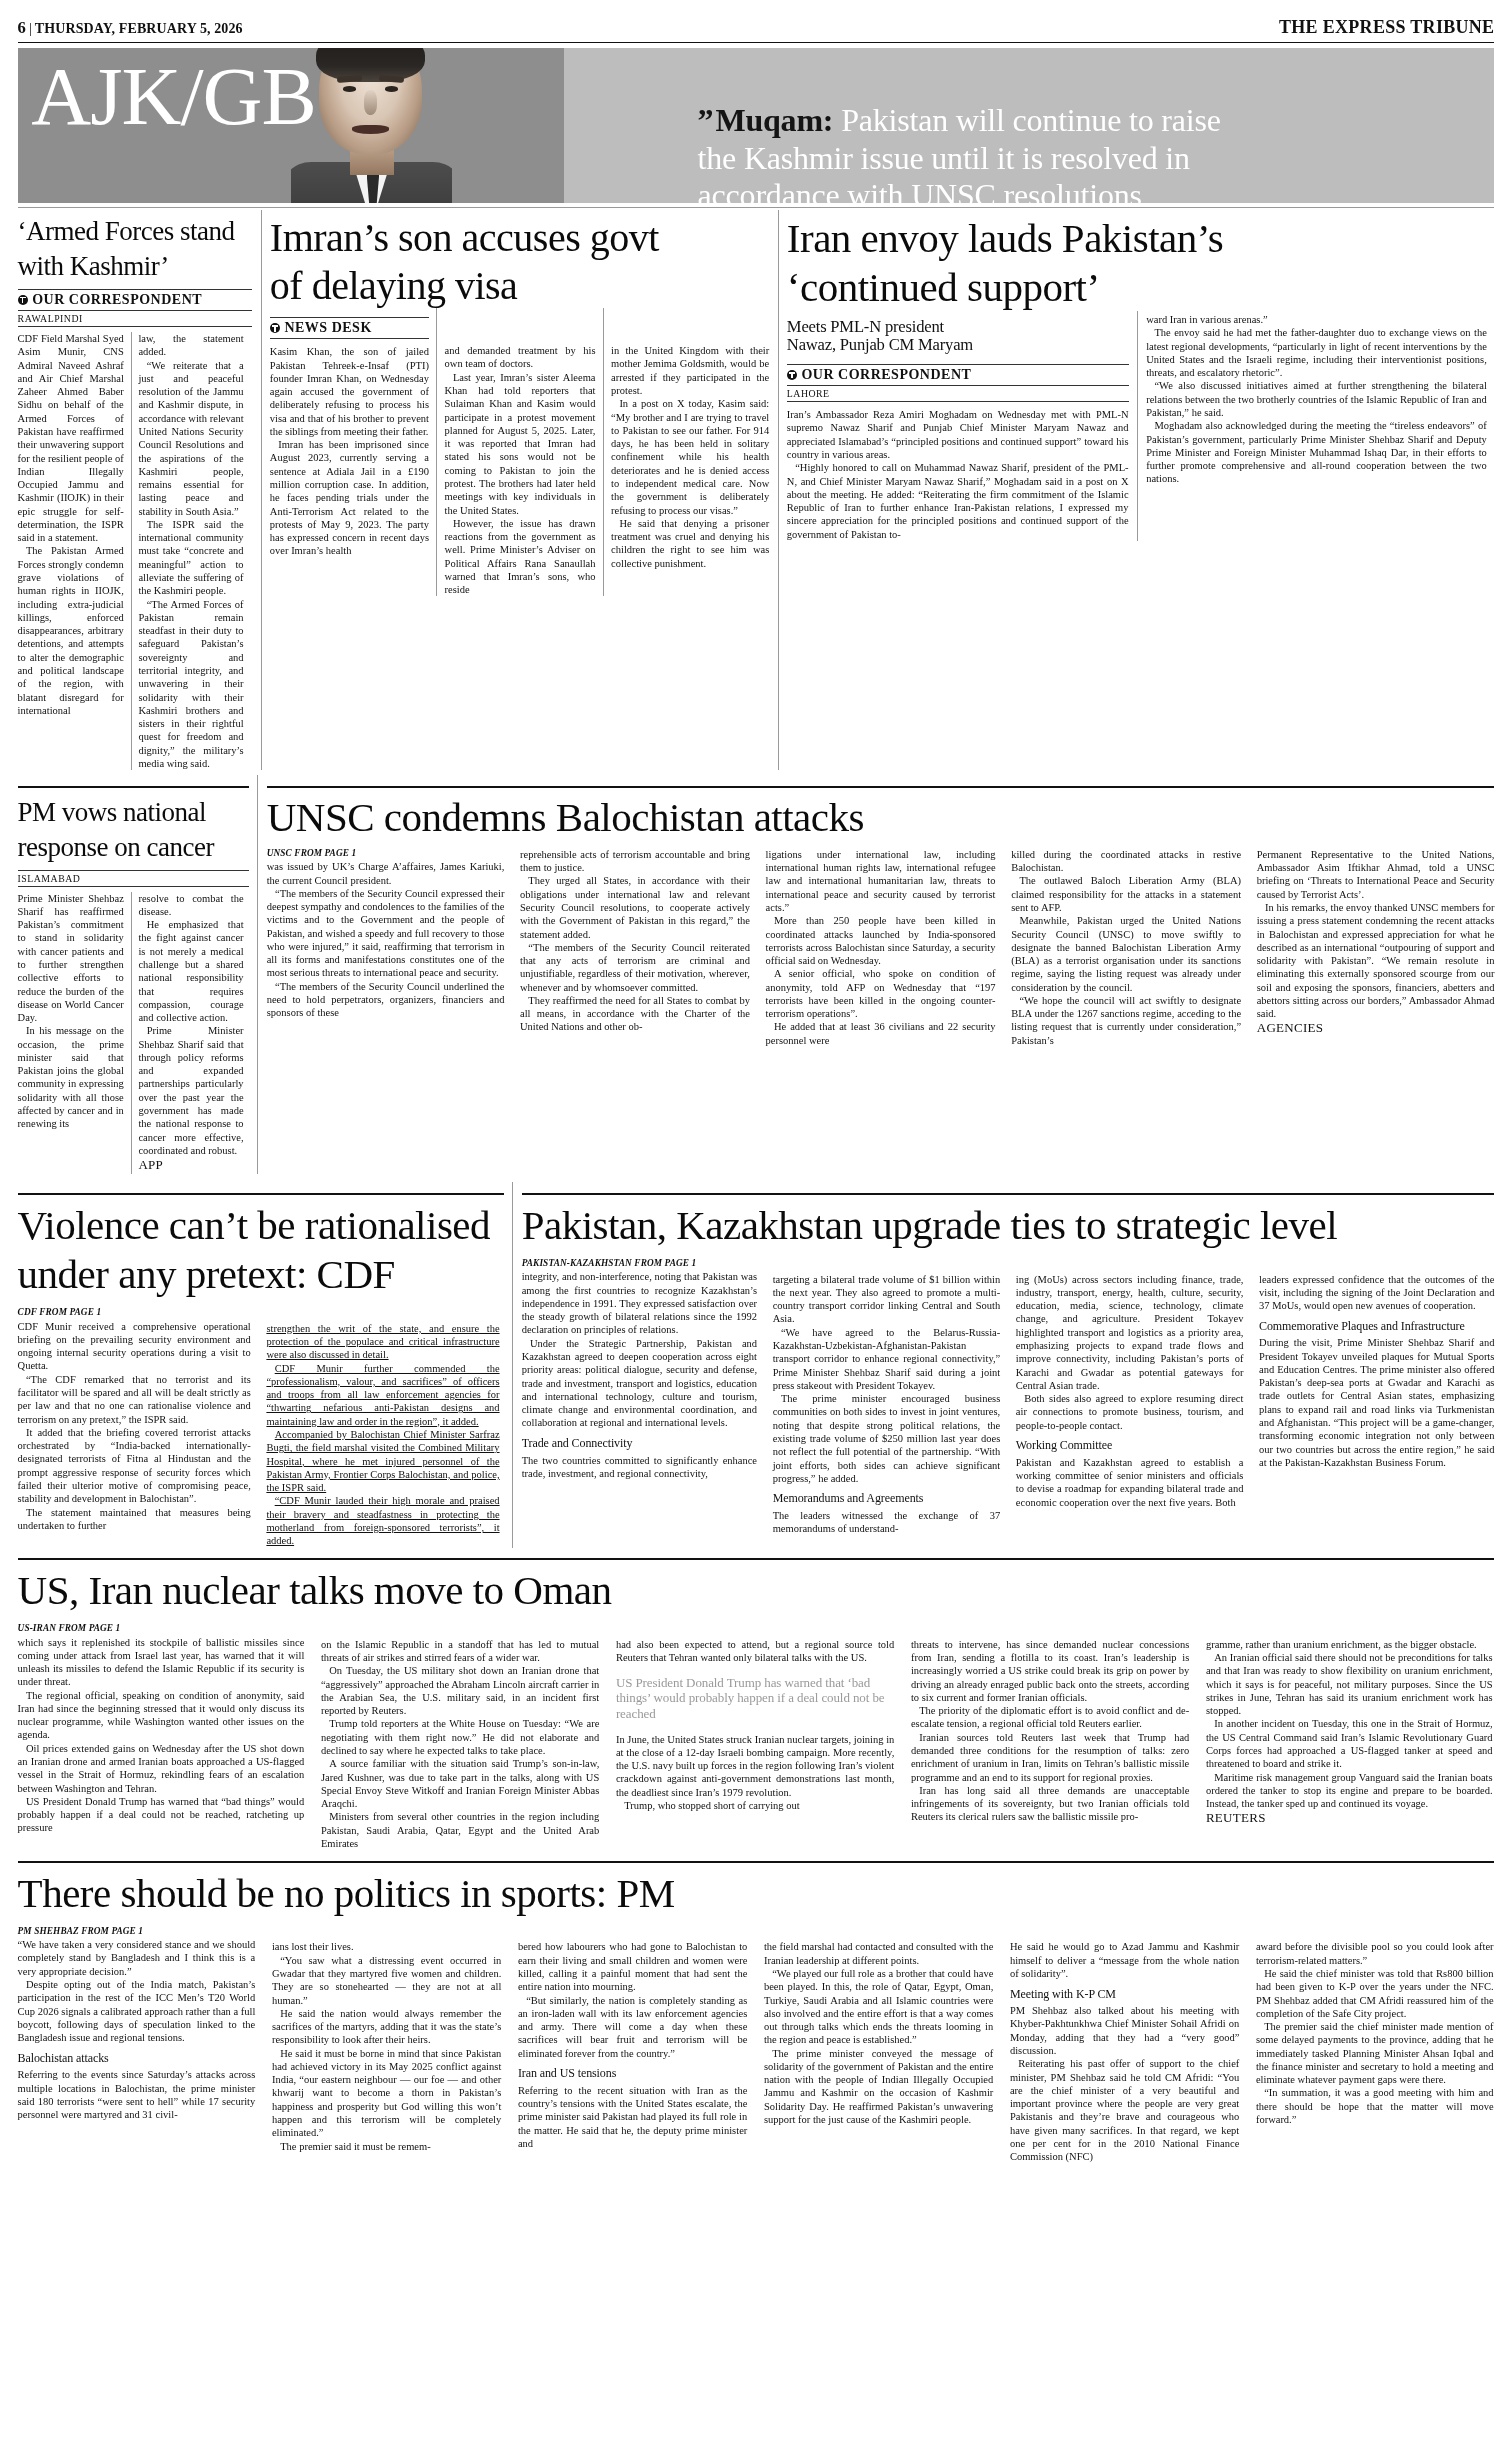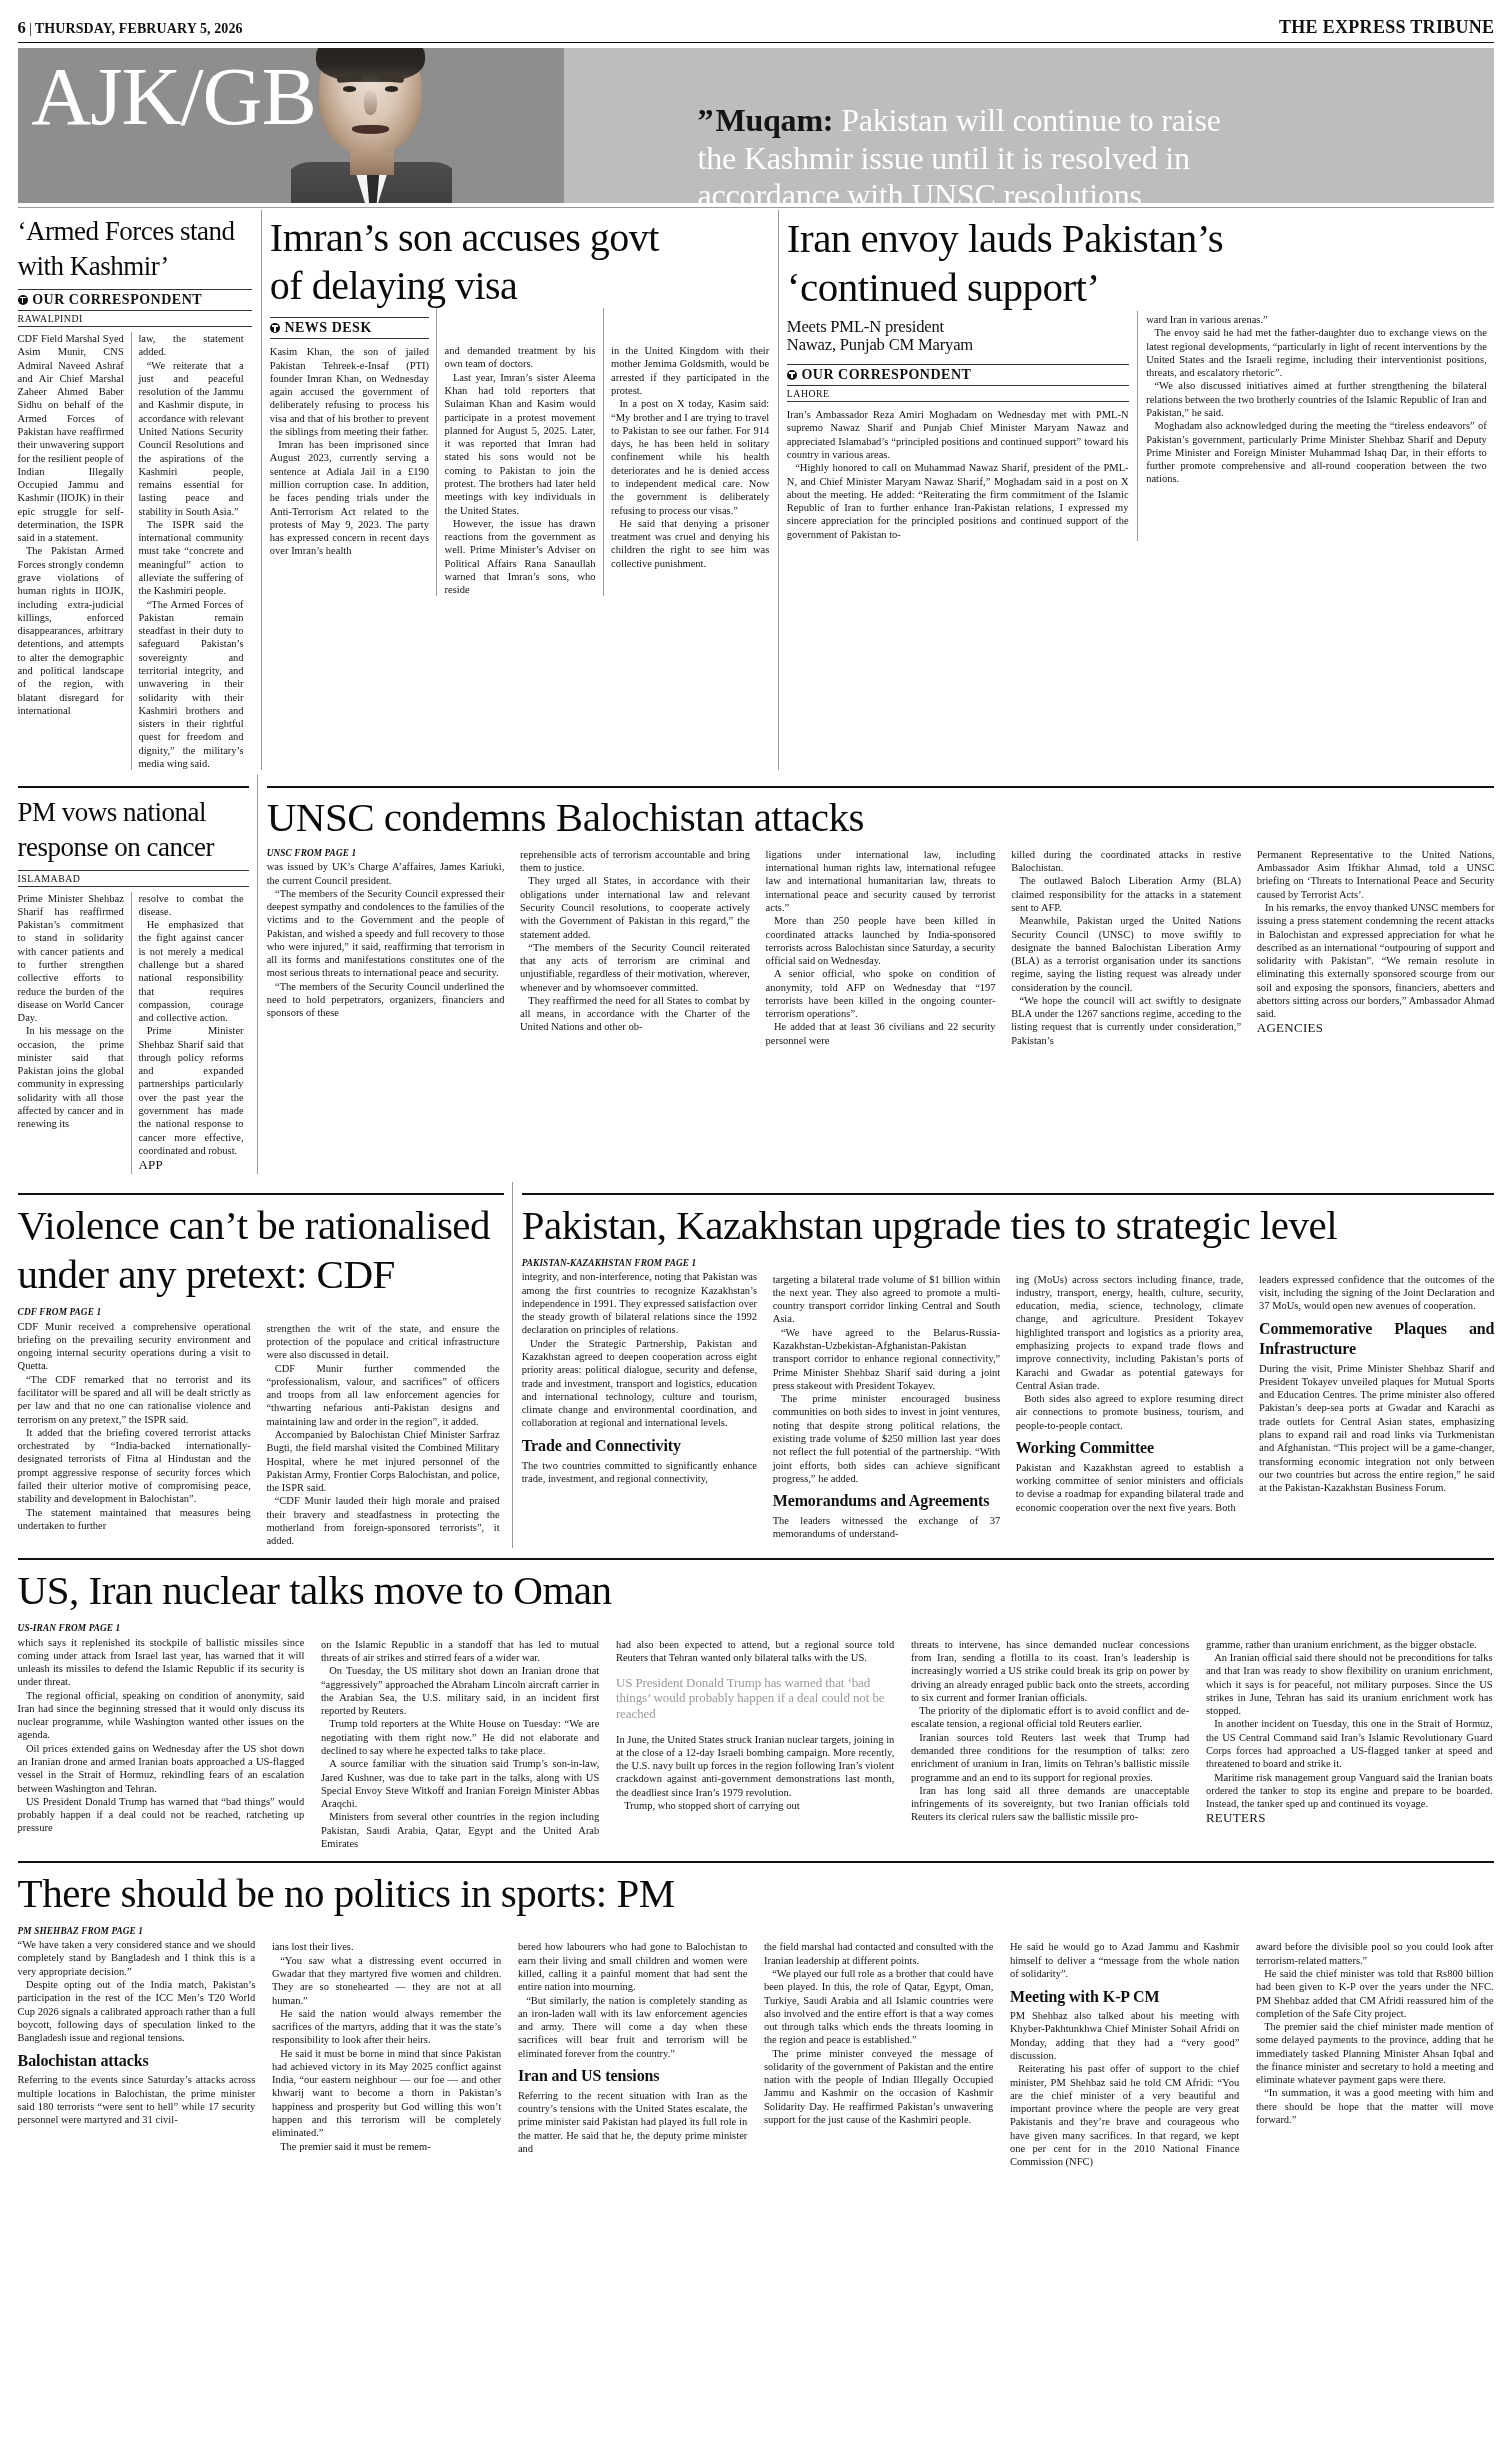--- a/index.html
+++ b/index.html
@@ -103,21 +103,21 @@
   .byline .bl-top { border-top:0.5px solid #333; border-bottom:0.5px solid #333;
                     padding:2.4px 0 2px 0; display:flex; align-items:center; gap:4.4px; }
   .tmark { width:10.2px; height:10.2px; border-radius:50%; background:#111;
            position:relative; display:inline-block; flex:0 0 auto; }
   .tmark:after { content:""; position:absolute; left:4.4px; top:2px; width:1.5px; height:6.3px; background:#fff; }
   .tmark:before { content:""; position:absolute; left:2px; top:2px; width:6.3px; height:1.5px; background:#fff; }
   .bl-name { font-size:14px; font-weight:700; letter-spacing:0.5px; }
   .bl-city { font-size:9.8px; letter-spacing:0.5px; padding:2px 0 2px 0; border-bottom:0.5px solid #333; }
 
   .kicker { font-size:9.3px; font-weight:700; font-style:italic; letter-spacing:0.1px; margin-bottom:2.4px; }
-  .subsec { font-size:16px; font-weight:700; margin:6.3px 0 2.4px 0; letter-spacing:-0.1px; }
+  .subsec { font-size:12px; font-weight:400; margin:6.3px 0 2.4px 0; letter-spacing:-0.1px; }
 
   .body { font-size:10.5px; line-height:1.265; text-align:justify; hyphens:auto;
           -webkit-hyphens:auto; }
   .body p { margin:0; text-indent:8.3px; }
   .body p.first { text-indent:0; }
   .body .agency { font-size:13px; letter-spacing:0.3px; }
 
   .pullquote { font-size:13px; line-height:1.18; color:#9a9a9a; letter-spacing:-0.1px; }
 
   
@@ -348,21 +348,21 @@
         <div class="col" style="width:241px;padding-left:0;padding-right:7.8px;">
           <div class="kicker">CDF FROM PAGE 1</div>
           <div class="body">
             <p class="first">CDF Munir received a comprehensive operational briefing on the prevailing security environment and ongoing internal security operations during a visit to Quetta.</p>
             <p>“The CDF remarked that no terrorist and its facilitator will be spared and all will be dealt strictly as per law and that no one can rationalise violence and terrorism on any pretext,” the ISPR said.</p>
             <p>It added that the briefing covered terrorist attacks orchestrated by “India-backed internationally-designated terrorists of Fitna al Hindustan and the prompt aggressive response of security forces which failed their ulterior motive of compromising peace, stability and development in Balochistan”.</p>
             <p>The statement maintained that measures being undertaken to further</p>
           </div>
         </div>
         <div class="col" style="width:241px;padding-right:0;padding-left:7.8px;">
-          <div class="body" style="margin-top:14.6px;">
+          <div class="body" style="margin-top:14.6px;text-decoration:underline;">
             <p class="first">strengthen the writ of the state, and ensure the protection of the populace and critical infrastructure were also discussed in detail.</p>
             <p>CDF Munir further commended the “professionalism, valour, and sacrifices” of officers and troops from all law enforcement agencies for “thwarting nefarious anti-Pakistan designs and maintaining law and order in the region”, it added.</p>
             <p>Accompanied by Balochistan Chief Minister Sarfraz Bugti, the field marshal visited the Combined Military Hospital, where he met injured personnel of the Pakistan Army, Frontier Corps Balochistan, and police, the ISPR said.</p>
             <p>“CDF Munir lauded their high morale and praised their bravery and steadfastness in protecting the motherland from foreign-sponsored terrorists”, it added.</p>
           </div>
         </div>
       </div>
     </div>
 
     <div class="col vdiv" style="width:982px;">

